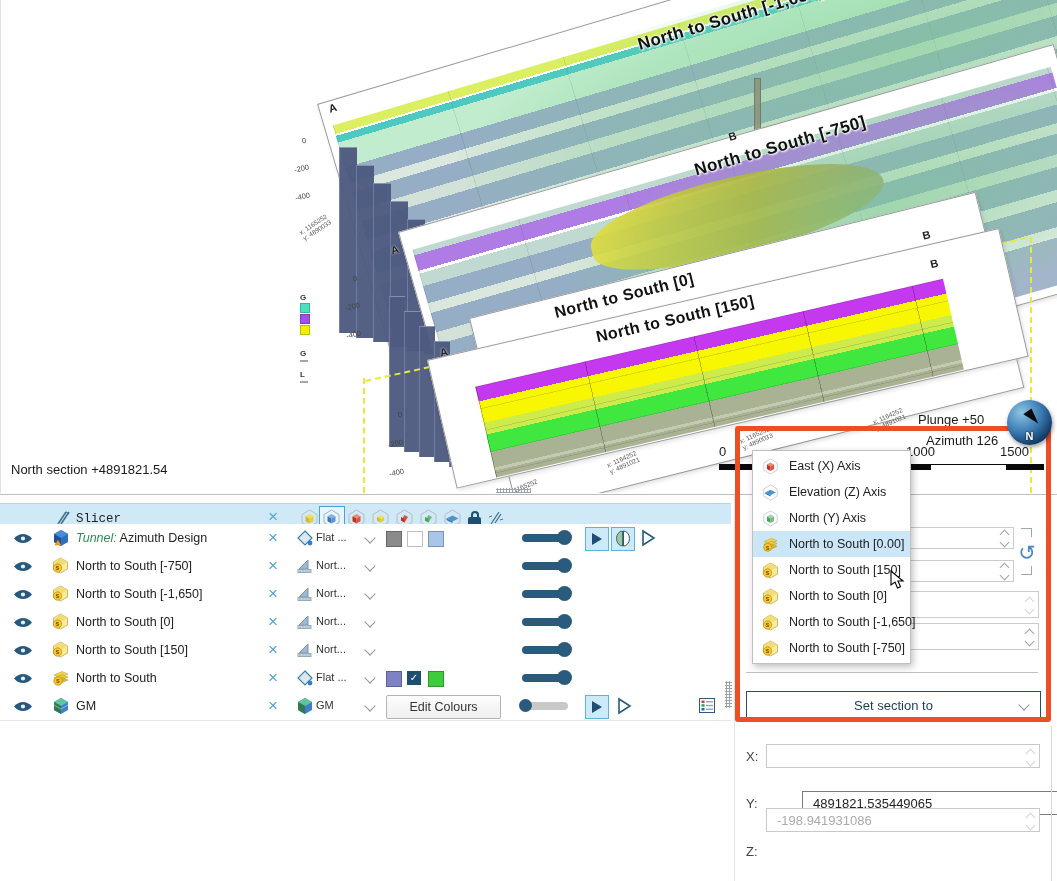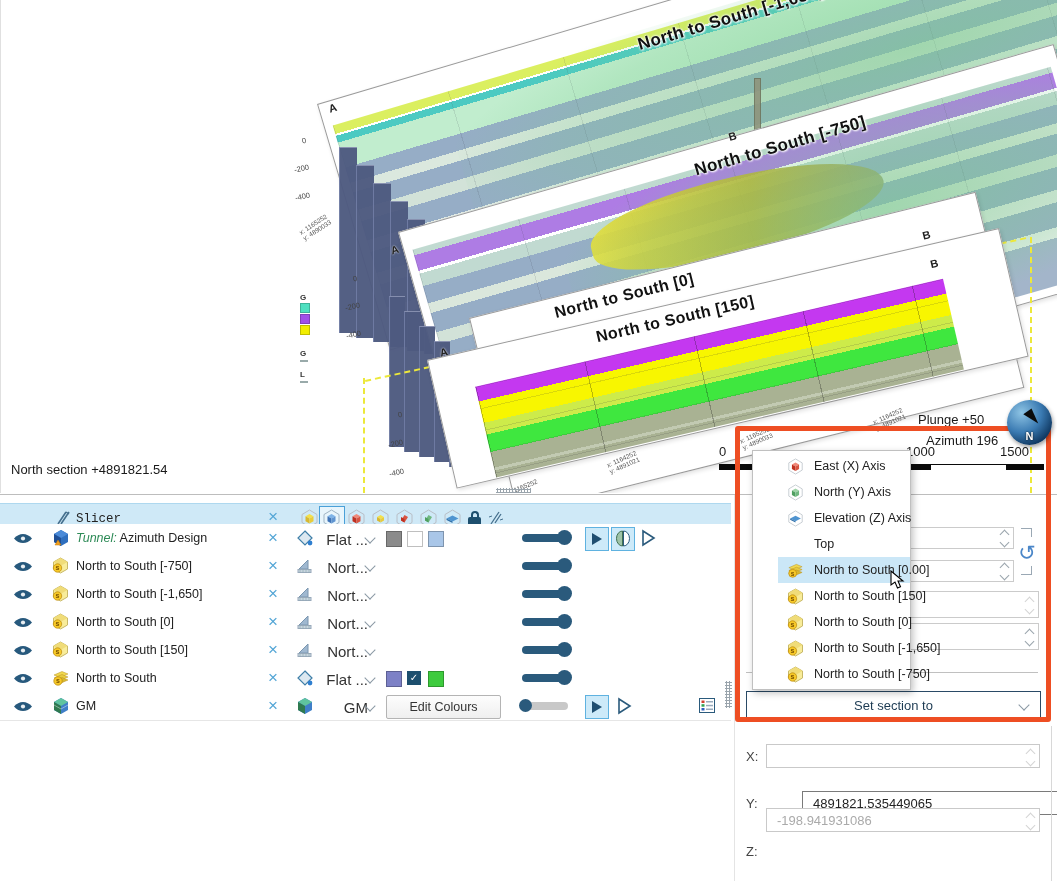--- a/index.html
+++ b/index.html
@@ -46,21 +46,21 @@
   
   #layer-panel{position:absolute;left:0;top:495px;width:731px;height:386px;background:#fff;}
   .lrow{position:absolute;left:0;width:731px;height:28px;border-bottom:1px solid #e6e6e6;background:#fff;}
   .lrow.header{height:29px;background:#cfe9f7;border-top:1px solid #aed8ef;border-bottom:1px solid #aed8ef;}
   .eye{position:absolute;left:13px;top:8px;width:20px;height:13px;}
   .ticon{position:absolute;left:52px;top:5px;width:18px;height:18px;}
   .llabel{position:absolute;left:76px;top:7px;font-size:12.5px;color:#222;white-space:nowrap;}
   .llabel .pfx{font-style:italic;color:#2e8b57;}
   .xbtn{position:absolute;left:264px;top:4px;width:18px;height:20px;color:#54a6d6;font-size:17px;line-height:20px;text-align:center;cursor:pointer;}
   .shic{position:absolute;left:296px;top:5px;width:18px;height:18px;}
-  .shtxt{position:absolute;left:324px;top:7px;width:44px;font-size:15px;color:#333;white-space:nowrap;overflow:hidden;text-align:right;}
+  .shtxt{position:absolute;left:316px;top:7px;width:44px;font-size:11px;color:#333;white-space:nowrap;overflow:hidden;}
   .chev{position:absolute;width:7px;height:7px;border-right:1.6px solid #8a98a4;border-bottom:1.6px solid #8a98a4;transform:rotate(45deg);}
   .sw14{position:absolute;top:7px;width:14px;height:14px;border:1px solid rgba(0,0,0,.25);}
   .ckbox{position:absolute;top:7px;width:14px;height:14px;background:#1d4f6e;color:#fff;font-size:10px;line-height:14px;text-align:center;}
   .slid{position:absolute;left:522px;top:10px;width:46px;height:8px;border-radius:4px;background:#2a5a7c;}
   .slid .knob{position:absolute;right:-4px;top:-4px;width:15px;height:15px;border-radius:50%;background:#2a5a7c;}
   .slid.lowv{background:#c8c8c8;}
   .slid.lowv .knob{right:auto;left:-3px;background:#2a5a7c;width:13px;height:13px;top:-3px;}
   .pbox{position:absolute;top:3px;width:22px;height:22px;background:#cdeaf9;border:1px solid #5fb2e0;}
   .ptri{position:absolute;left:6px;top:5px;width:0;height:0;border-left:10px solid #1f4e70;border-top:6px solid transparent;border-bottom:6px solid transparent;}
   .potri{position:absolute;top:5px;width:18px;height:18px;}
@@ -92,21 +92,21 @@
   .coord-label{position:absolute;font-size:13px;color:#444;}
   .coord-field{position:absolute;width:272px;height:22px;border:1px solid #c9c9c9;background:#fff;}
   .coord-field input{position:absolute;left:8px;top:0;width:230px;height:20px;border:none;outline:none;font-family:"Liberation Sans",sans-serif;font-size:13px;color:#222;background:transparent;}
   .coord-field.dis input{color:#aaaaaa;}
   .coord-field.active{border:1px solid #7a7a7a;}
   #rscroll{position:absolute;left:1051px;top:726px;width:1px;height:155px;background:#d8d8d8;}
 
   
   #orange-box{position:absolute;left:735px;top:426px;width:316px;height:296px;border:5px solid #ee4e23;border-radius:3px;box-sizing:border-box;z-index:50;}
   #ctx-menu{position:absolute;left:752px;top:450px;width:157px;background:#fff;border:1px solid #c0c0c0;box-shadow:2px 3px 7px rgba(0,0,0,.25);z-index:60;padding:2px 0;}
-  .mitem{position:relative;height:26px;line-height:26px;font-size:12.5px;color:#222;white-space:nowrap;margin-left:25px;}
+  .mitem{position:relative;height:26px;line-height:26px;font-size:12.5px;color:#222;white-space:nowrap;}
   .mitem.hl{background:#cbe7f7;}
   .mitem .mic{position:absolute;left:9px;top:5px;width:17px;height:17px;}
   .mitem .mlbl{position:absolute;left:36px;top:0;}
   #cursor{position:absolute;left:890px;top:570px;z-index:70;}
 
   svg{display:block;}
 </style>
 </head>
 <body>
 
@@ -201,21 +201,21 @@
       <i class="sw" style="background:#4de0c0;"></i>
       <i class="sw" style="background:#a050e8;"></i>
       <i class="sw" style="background:#f2ee00;"></i>
       <span style="display:block;margin-top:14px;">G</span>
       <i style="display:block;width:8px;height:2px;background:#9aa;margin:2px 0;"></i>
       <span style="display:block;margin-top:8px;">L</span>
       <i style="display:block;width:8px;height:2px;background:#9aa;margin:2px 0;"></i>
     </div>
 
     <div id="plunge" style="left:917px;top:412px;">Plunge +50</div>
-    <div id="azimuth" style="left:925px;top:433px;">Azimuth 196</div>
+    <div id="azimuth" style="left:925px;top:433px;">Azimuth 126</div>
     <div id="scalebar" class="abs" style="left:718px;top:464px;width:325px;height:6px;">
       <span class="lbl" style="left:0;">0</span>
       <span class="lbl" style="left:187px;">1000</span>
       <span class="lbl" style="left:281px;">1500</span>
       <i class="abs" style="left:0;top:0;width:212px;height:6px;background:#0a0a0a;"></i>
       <i class="abs" style="left:212px;top:0;width:75px;height:6px;border-top:1px solid #0a0a0a;"></i>
       <i class="abs" style="left:287px;top:0;width:38px;height:6px;background:#0a0a0a;"></i>
     </div>
 
     <div id="status-text">North section +4891821.54</div>
@@ -635,39 +635,36 @@
             <polygon points="5.5,7.2 9.5,9.4 9.5,14.4 5.5,12.2" fill="#c03020"></polygon>
             <polygon points="13.5,7.2 9.5,9.4 9.5,14.4 13.5,12.2" fill="#d85440"></polygon>
           </svg>
       </span>
       <span class="mlbl">East (X) Axis</span>
     </div>
     <div class="mitem">
       <span class="mic">
         <svg width="17" height="17" viewBox="0 0 19 19">
             <polygon points="9.5,1 17,5.5 17,13.5 9.5,18 2,13.5 2,5.5" fill="none" stroke="#c4cad0"></polygon>
-            <polygon points="9.5,5 13.5,7.2 9.5,9.4 5.5,7.2" fill="#9fd4a8"></polygon>
-            <polygon points="5.5,7.2 9.5,9.4 9.5,14.4 5.5,12.2" fill="#4f9f60"></polygon>
-            <polygon points="13.5,7.2 9.5,9.4 9.5,14.4 13.5,12.2" fill="#70b880"></polygon>
-          </svg>
-      </span>
-      <span class="mlbl">North (Y) Axis</span>
+            <polygon points="3.5,9.5 9.5,6.5 15.5,9.5 9.5,12.5" fill="#4f94d0"></polygon>
+            <polygon points="3.5,9.5 9.5,12.5 9.5,14 3.5,11" fill="#2f6fa8"></polygon>
+          </svg>
+      </span>
+      <span class="mlbl">Elevation (Z) Axis</span>
     </div>
     <div class="mitem">
       <span class="mic">
         <svg width="17" height="17" viewBox="0 0 19 19">
             <polygon points="9.5,1 17,5.5 17,13.5 9.5,18 2,13.5 2,5.5" fill="none" stroke="#c4cad0"></polygon>
-            <polygon points="3.5,9.5 9.5,6.5 15.5,9.5 9.5,12.5" fill="#4f94d0"></polygon>
-            <polygon points="3.5,9.5 9.5,12.5 9.5,14 3.5,11" fill="#2f6fa8"></polygon>
-          </svg>
-      </span>
-      <span class="mlbl">Elevation (Z) Axis</span>
-    </div>
-    <div class="mitem">
-      <span class="mlbl">Top</span>
+            <polygon points="9.5,5 13.5,7.2 9.5,9.4 5.5,7.2" fill="#9fd4a8"></polygon>
+            <polygon points="5.5,7.2 9.5,9.4 9.5,14.4 5.5,12.2" fill="#4f9f60"></polygon>
+            <polygon points="13.5,7.2 9.5,9.4 9.5,14.4 13.5,12.2" fill="#70b880"></polygon>
+          </svg>
+      </span>
+      <span class="mlbl">North (Y) Axis</span>
     </div>
     <div class="mitem hl">
       <span class="mic">
         <svg width="17" height="17" viewBox="0 0 18 18">
             <polygon points="2,6 10,2.5 16,5 8,8.5" fill="#f0d850" stroke="#b89020" stroke-width=".5"></polygon>
             <polygon points="2,9 10,5.5 16,8 8,11.5" fill="#e8cc40" stroke="#b89020" stroke-width=".5"></polygon>
             <polygon points="2,12 10,8.5 16,11 8,14.5" fill="#d8b830" stroke="#b89020" stroke-width=".5"></polygon>
             <circle cx="6" cy="12" r="4.2" fill="#f7c928" stroke="#b8860b" stroke-width=".7"></circle>
             <text x="6" y="14.4" font-size="7" font-weight="bold" fill="#7a5200" text-anchor="middle">s</text>
           </svg>

